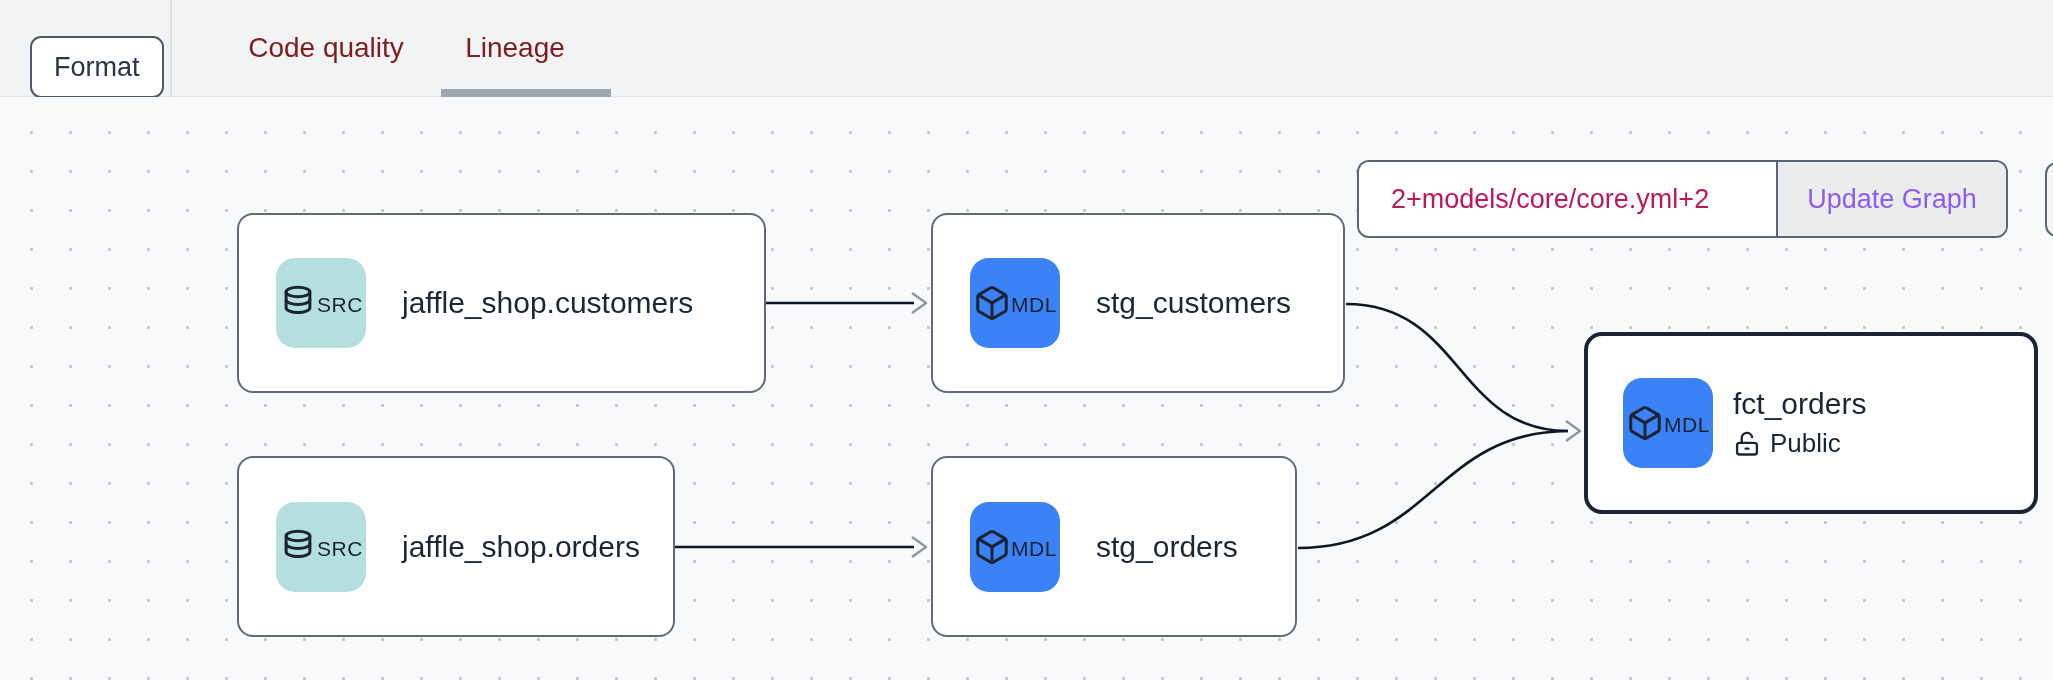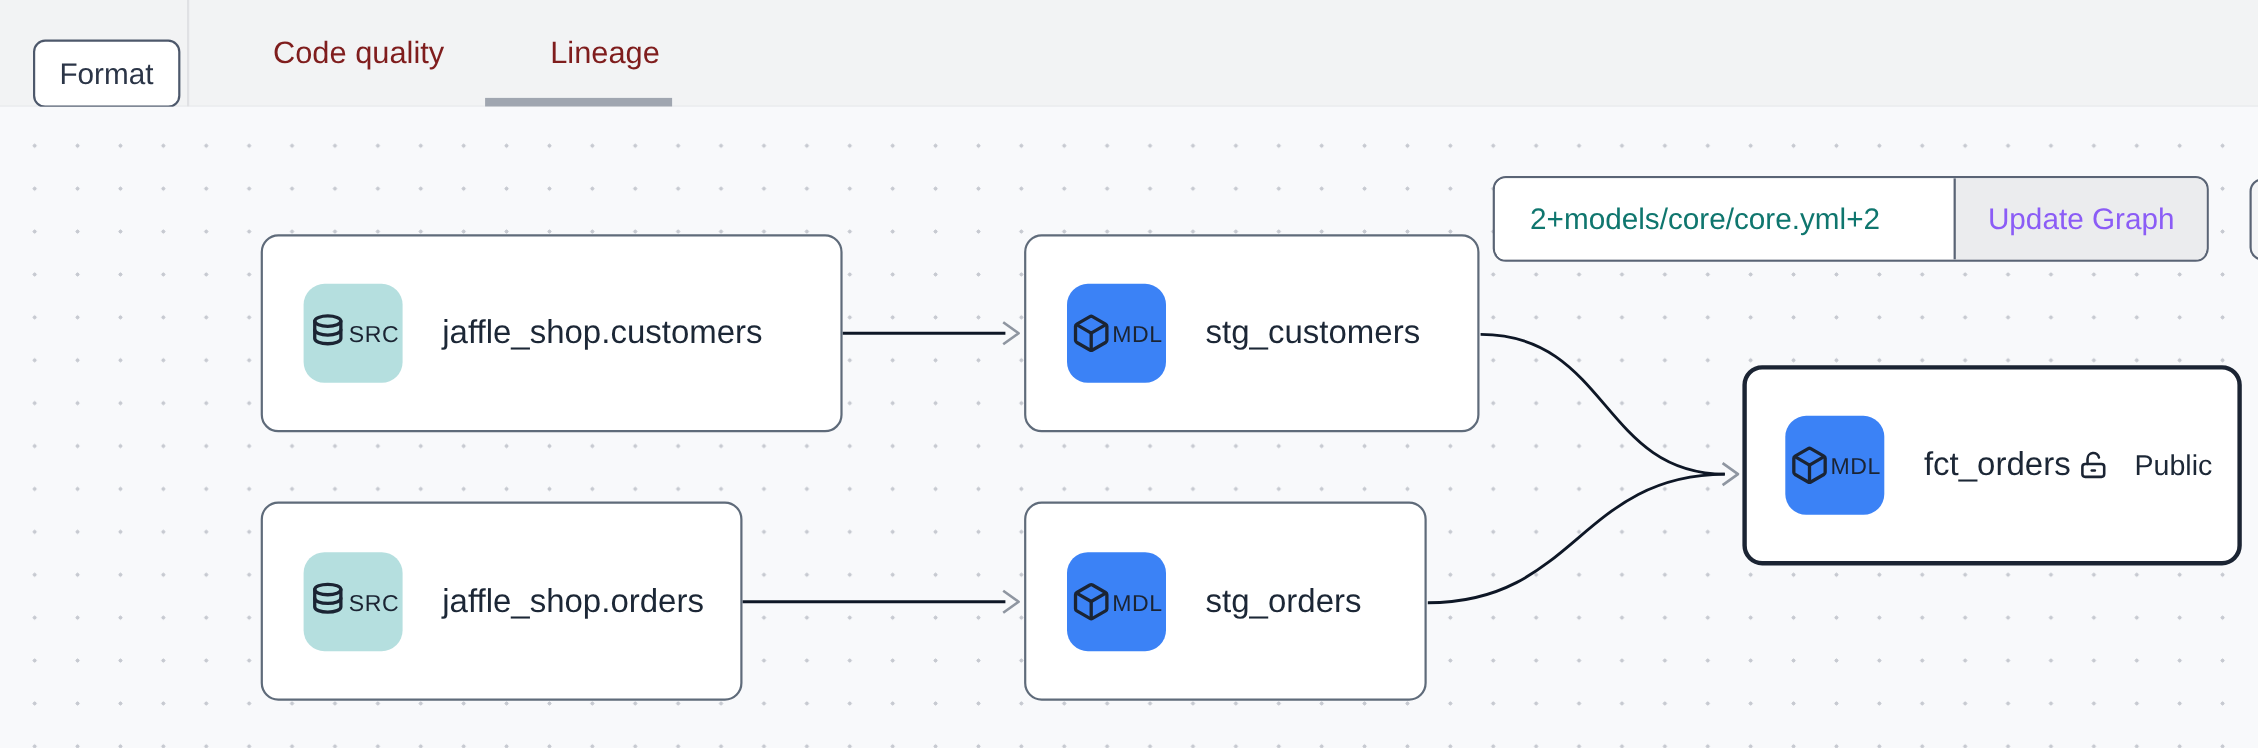--- a/index.html
+++ b/index.html
@@ -32,21 +32,21 @@
     position: absolute; left: 170px; top: 0; width: 2px; height: 97px;
     background: #e0e1e4;
   }
   .tab {
     position: absolute; top: 0; height: 96px;
     display: flex; align-items: center; justify-content: center;
     font-size: 28px; color: #7f1d1d;
     cursor: pointer;
   }
   .tab-code-quality { left: 214px; width: 224px; }
-  .tab-lineage { left: 465px; width: 170px; text-align: right; }
+  .tab-lineage { left: 430px; width: 170px; text-align: right; }
   .tab-underline {
     position: absolute; left: 441px; top: 89px; width: 170px; height: 8px;
     background: #a0a6b0;
   }
 
   
   .canvas {
     position: absolute; left: 0; top: 97px; width: 2053px; height: 583px;
     background-color: #f8f9fb;
     background-image: radial-gradient(circle, #c7cad1 1.7px, transparent 2px);
@@ -77,41 +77,41 @@
     flex: none;
   }
   .badge-src { background: #b5dfdf; }
   .badge-mdl { background: #3b82f6; }
   .badge svg { width: 38px; height: 38px; display: block; }
   .badge-type {
     font-size: 21px; color: #1b2433; line-height: 1;
     margin-top: 3px; letter-spacing: 0.5px;
   }
   .node-label { font-size: 30px; color: #1c2736; margin-left: 36px; white-space: nowrap; }
-  .node-text-col { margin-left: 36px; display: flex; gap: 7px; justify-content: flex-end; }
+  .node-text-col { margin-left: 20px; display: flex; flex-direction: column; gap: 7px; justify-content: flex-end; }
   .node-title { font-size: 30px; color: #1c2736; white-space: nowrap; }
-  .access-row { display: flex; align-items: center; gap: 23px; }
+  .access-row { display: flex; align-items: center; gap: 9px; }
   .access-row svg { width: 28px; height: 28px; display: block; }
   .access-label { font-size: 26px; color: #1c2736; }
 
   
   .graph-controls {
     position: absolute; left: 1357px; top: 63px; height: 78px;
     display: flex;
     border: 2px solid #5a6475;
     border-radius: 12px;
     overflow: hidden;
     background: #ffffff;
   }
   .selector-input {
     width: 417px; height: 100%;
     border: none; outline: none;
     background: #ffffff;
     font-family: "Liberation Sans", sans-serif;
-    font-size: 27px; color: #0f766e;
+    font-size: 27px; color: #be185d;
     padding: 0 10px 0 32px;
   }
   .update-graph-btn {
     width: 230px; height: 100%;
     border: none;
     border-left: 2px solid #5a6475;
     background: #ebecee;
     font-family: "Liberation Sans", sans-serif;
     font-size: 27px; color: #8b5cf6;
     cursor: pointer;

